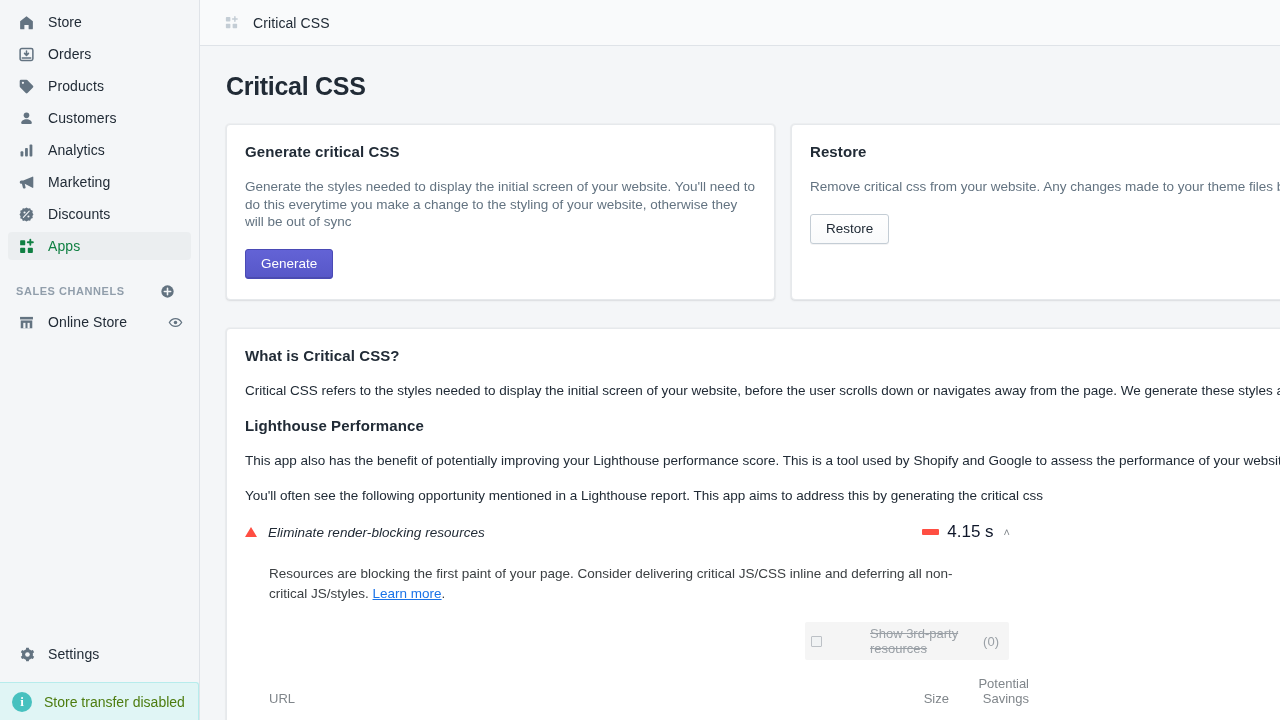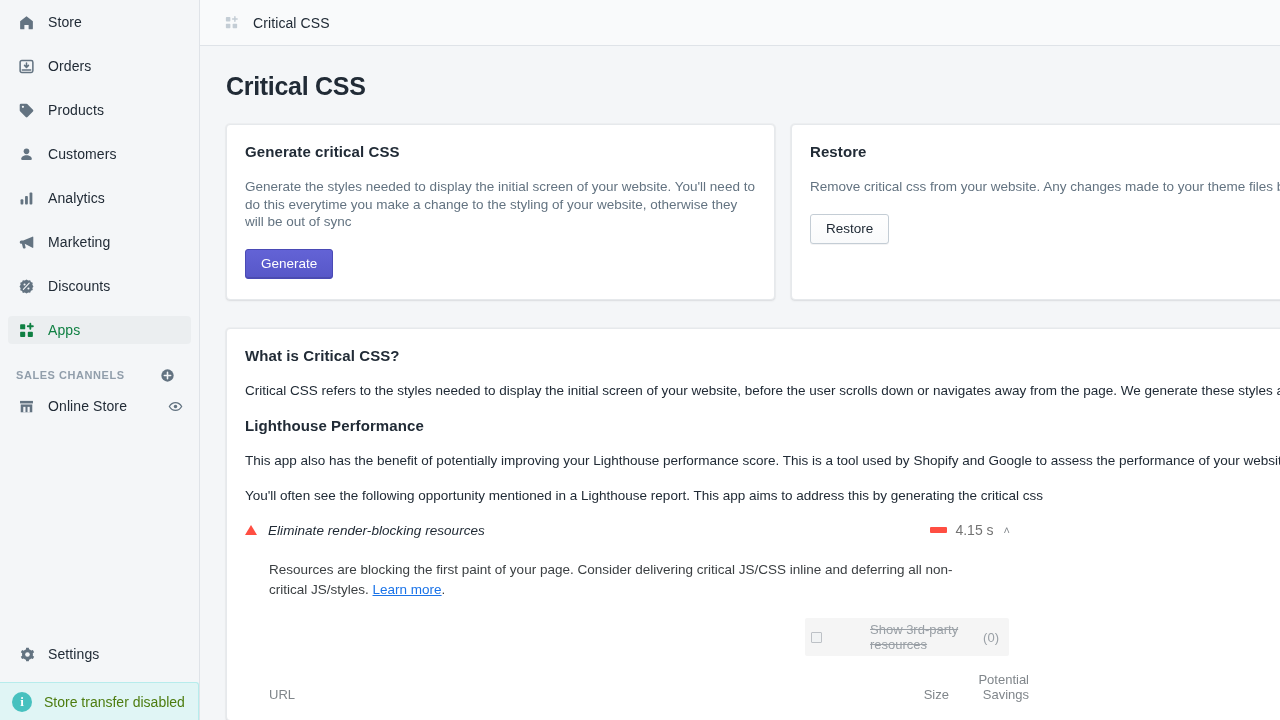--- a/index.html
+++ b/index.html
@@ -23,21 +23,21 @@
   }
   .nav-top { padding-top: 8px; }
   .nav-item {
     display: flex; align-items: center;
     height: 28px; margin: 0 8px 0 8px;
     padding: 0 8px;
     border-radius: 4px;
     cursor: pointer;
     margin-bottom: 0px;
   }
-  .nav-item + .nav-item { margin-top: 16px; align-items: center; }
+  .nav-item + .nav-item { margin-top: 4px; align-items: center; }
   .nav-icon {
     width: 20px; height: 20px;
     display: flex; align-items: center; justify-content: center;
     margin-right: 12px; flex: 0 0 20px;
     color: #637381;
   }
   .nav-icon svg { display: block; }
   .nav-label {
     font-size: 14px; line-height: 20px;
     color: #212b36; letter-spacing: 0.1px;
@@ -174,21 +174,21 @@
   .tri {
     width: 0; height: 0;
     border-left: 6px solid transparent;
     border-right: 6px solid transparent;
     border-bottom: 10px solid #ff4e42;
     margin-right: 11px; flex: 0 0 12px;
   }
   .audit-title { flex: 1; letter-spacing: .05px; font-style: italic; }
   .audit-metric { display: flex; align-items: center; gap: 8px; }
   .dash { width: 17px; height: 6px; background: #ff4e42; border-radius: 1px; display:inline-block; }
-  .metric-val { color: #737373; font-size: 14px; }
+  .metric-val { color: #0f172a; font-size: 17px; }
   .chev { color: #80868b; font-size: 11px; line-height: 1; margin-left: 2px; }
 
   .audit-desc {
     margin-top: 22px; margin-left: 24px;
     font-size: 13.5px; line-height: 20px; color: #3c4043;
     width: 700px;
   }
   .audit-desc a { color: #1a73e8; text-decoration: underline; }
 
   .third-party {

